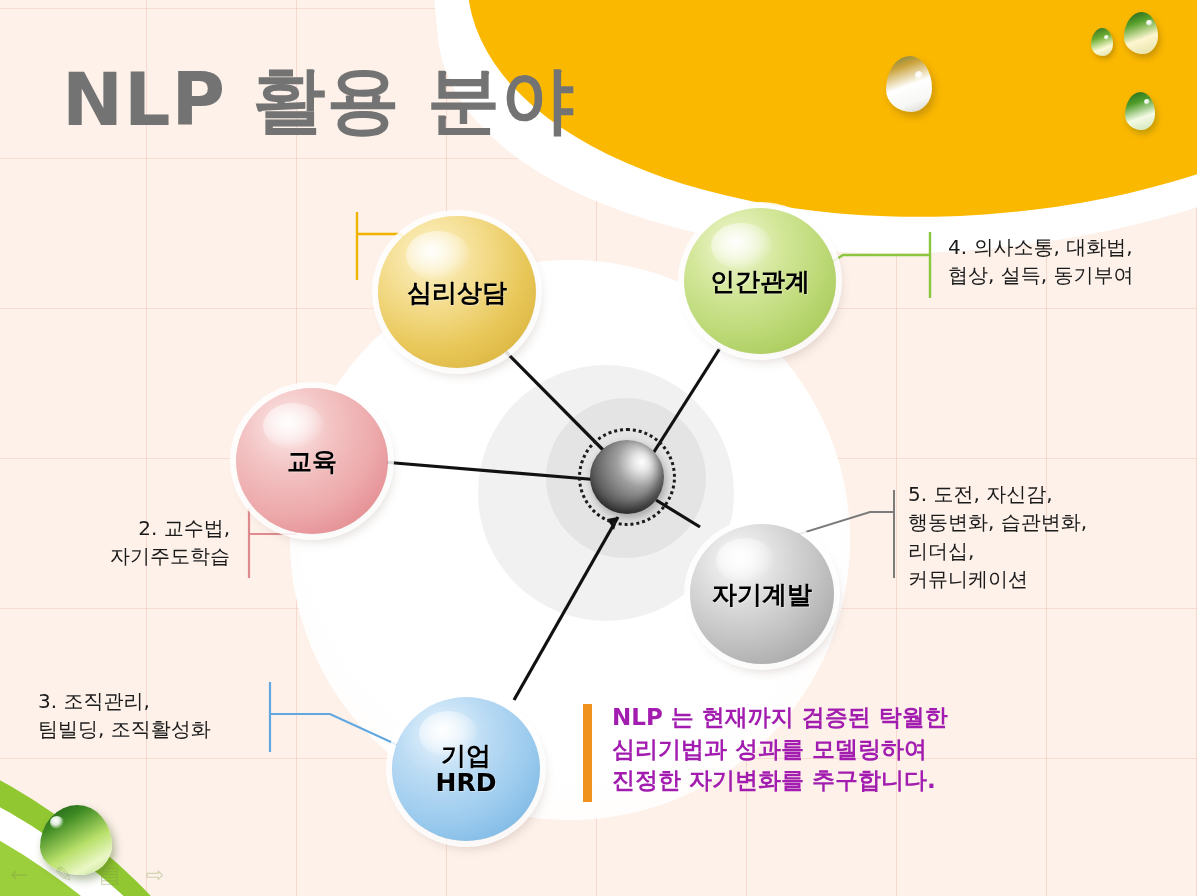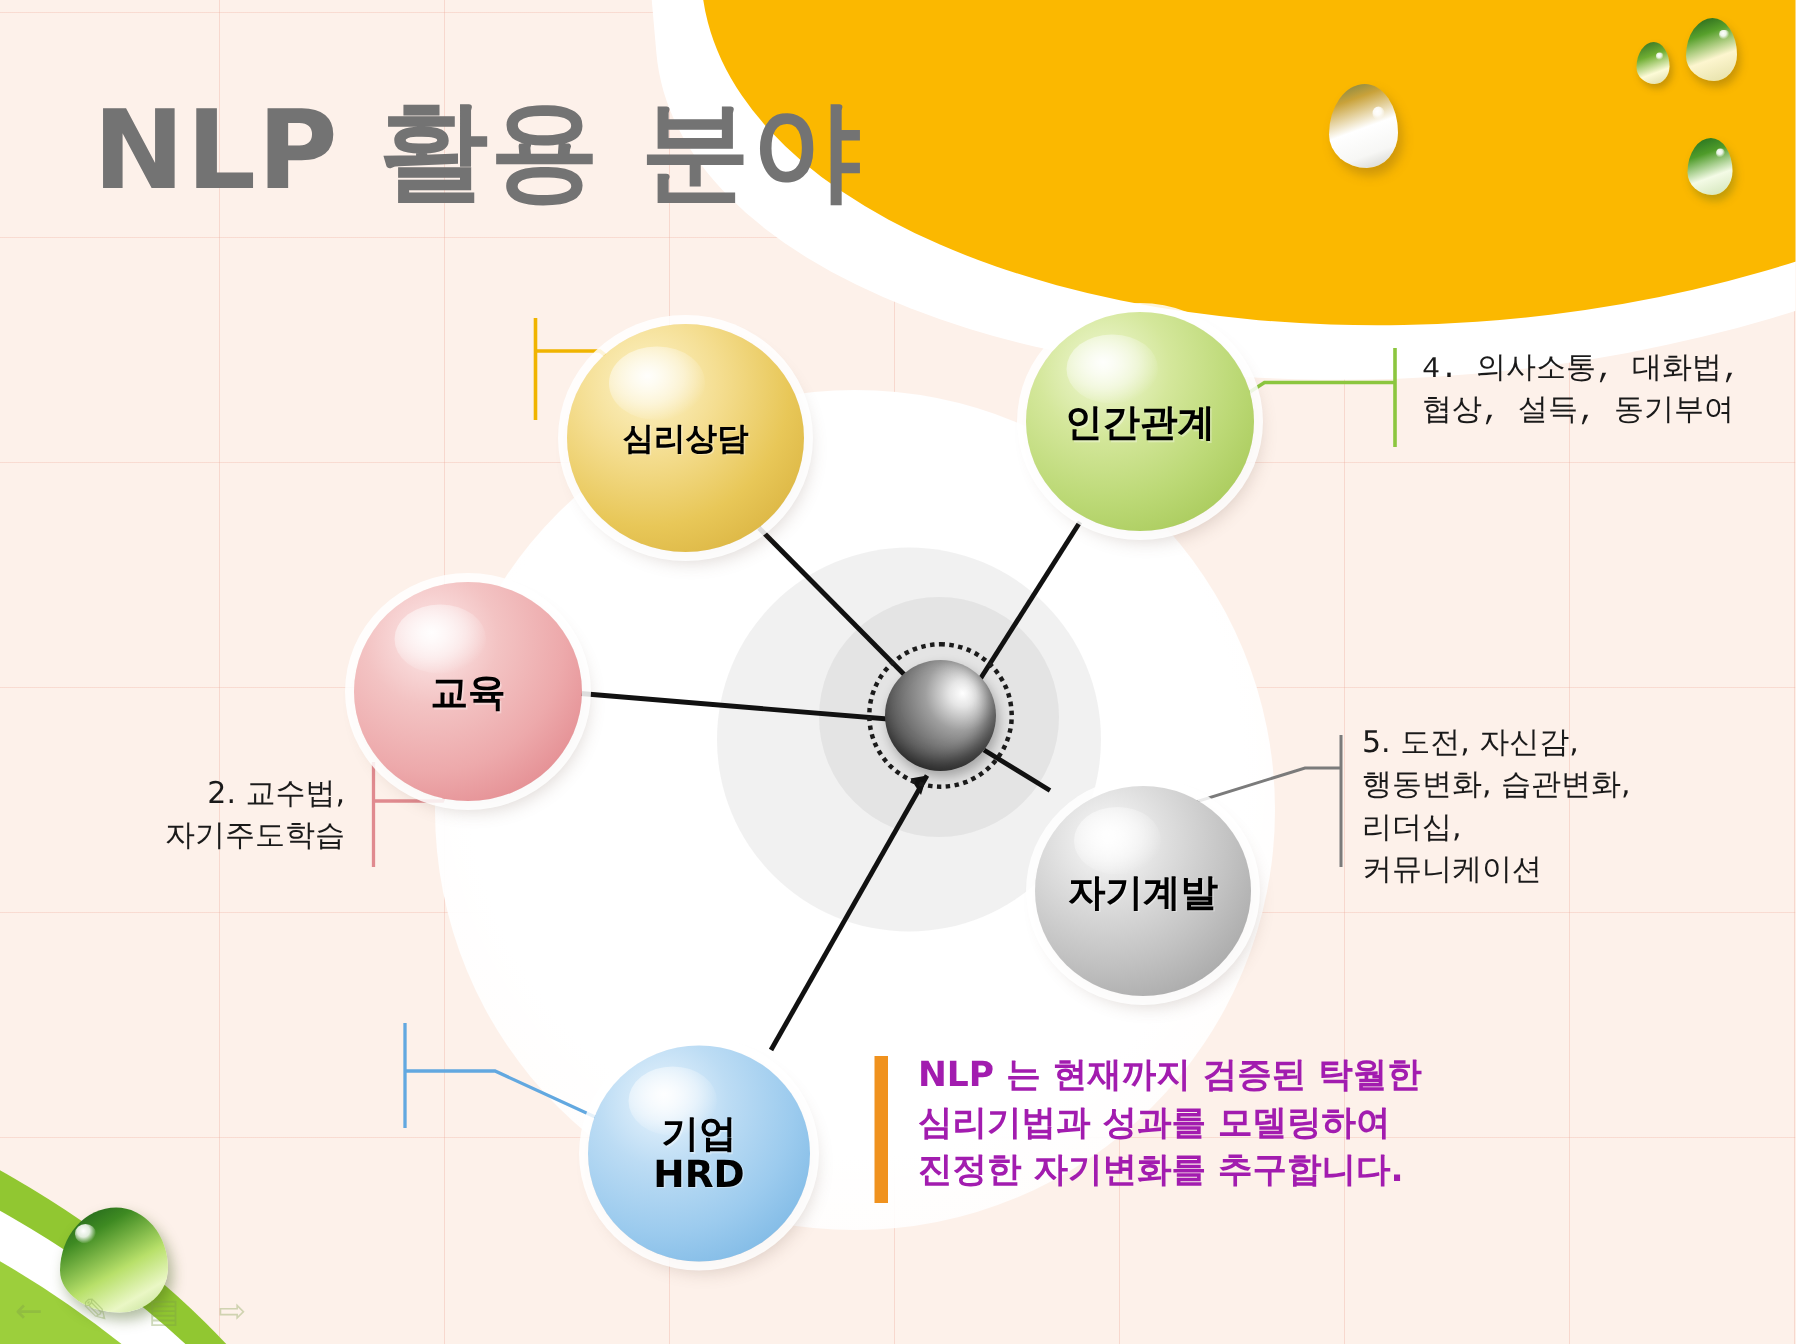--- a/index.html
+++ b/index.html
@@ -110,21 +110,21 @@
     box-shadow:0 0 0 6px rgba(255,255,255,.85), 4px 7px 11px rgba(110,80,70,.22);
   }
   .node .lbl { position:relative; z-index:3; text-shadow:1px 1px 0 rgba(255,255,255,.35); }
   .node::after{
     content:""; position:absolute; left:18%; top:10%;
     width:40%; height:32%; border-radius:50%;
     background:radial-gradient(ellipse at 40% 40%, rgba(255,255,255,.95) 0%, rgba(255,255,255,.45) 45%, rgba(255,255,255,0) 75%);
     z-index:2; pointer-events:none;
   }
 
-  #node-sim  { left:378px; top:216px; width:158px; height:152px; font-size:21px;
+  #node-sim  { left:378px; top:216px; width:158px; height:152px; font-size:25px;
     background:radial-gradient(circle at 34% 26%, #fdf3c9 0%, #f4dd8f 32%, #e8c758 62%, #d9b23f 88%, #c9a235 100%); }
   #node-ingan{ left:684px; top:208px; width:152px; height:146px; font-size:25px;
     background:radial-gradient(circle at 34% 26%, #f1f8d6 0%, #d4e79b 30%, #bcd976 60%, #a6c857 88%, #97bb4a 100%);justify-content:center; }
   #node-edu  { left:236px; top:388px; width:152px; height:146px; font-size:25px;
     background:radial-gradient(circle at 34% 26%, #fdeaea 0%, #f3c3c3 30%, #eda9ab 60%, #e2888d 88%, #d4797f 100%); }
   #node-self { left:690px; top:524px; width:144px; height:140px; font-size:25px;
     background:radial-gradient(circle at 34% 26%, #fbfbfb 0%, #dedede 28%, #c2c2c2 58%, #a6a6a6 86%, #9a9a9a 100%); }
   #node-hrd  { left:392px; top:697px; width:148px; height:144px; font-size:25px;
     background:radial-gradient(circle at 34% 26%, #eaf5fd 0%, #bcdcf4 30%, #9ccbee 60%, #7bb7e4 88%, #6aaade 100%); }
 
@@ -260,21 +260,23 @@
   <div id="node-hrd" class="node">
     <span class="lbl" style="white-space:pre-line;">기업
 HRD</span>
   </div>
 
   <div class="hub-ring"></div>
   <div class="hub"></div>
 
   <div class="ann r" style="left:50px; top:514px; width:180px;">2. 교수법,
 자기주도학습</div>
-  <div class="ann l" style="left:948px; top:233px; width:250px;font-family:Liberation Mono, monospace;">4. 의사소통, 대화법,
+  <div class="ann l" style="left:38px; top:687px; width:230px;">3. 조직관리,
+팀빌딩, 조직활성화</div>
+  <div class="ann l" style="left:948px; top:233px; width:250px;">4. 의사소통, 대화법,
 협상, 설득, 동기부여</div>
   <div class="ann l" style="left:908px; top:480px; width:260px;">5. 도전, 자신감,
 행동변화, 습관변화,
 리더십,
 커뮤니케이션</div>
 
   <div class="quote-bar"></div>
   <div class="quote-text">NLP 는 현재까지 검증된 탁월한
 심리기법과  성과를  모델링하여
 진정한 자기변화를 추구합니다.</div>

